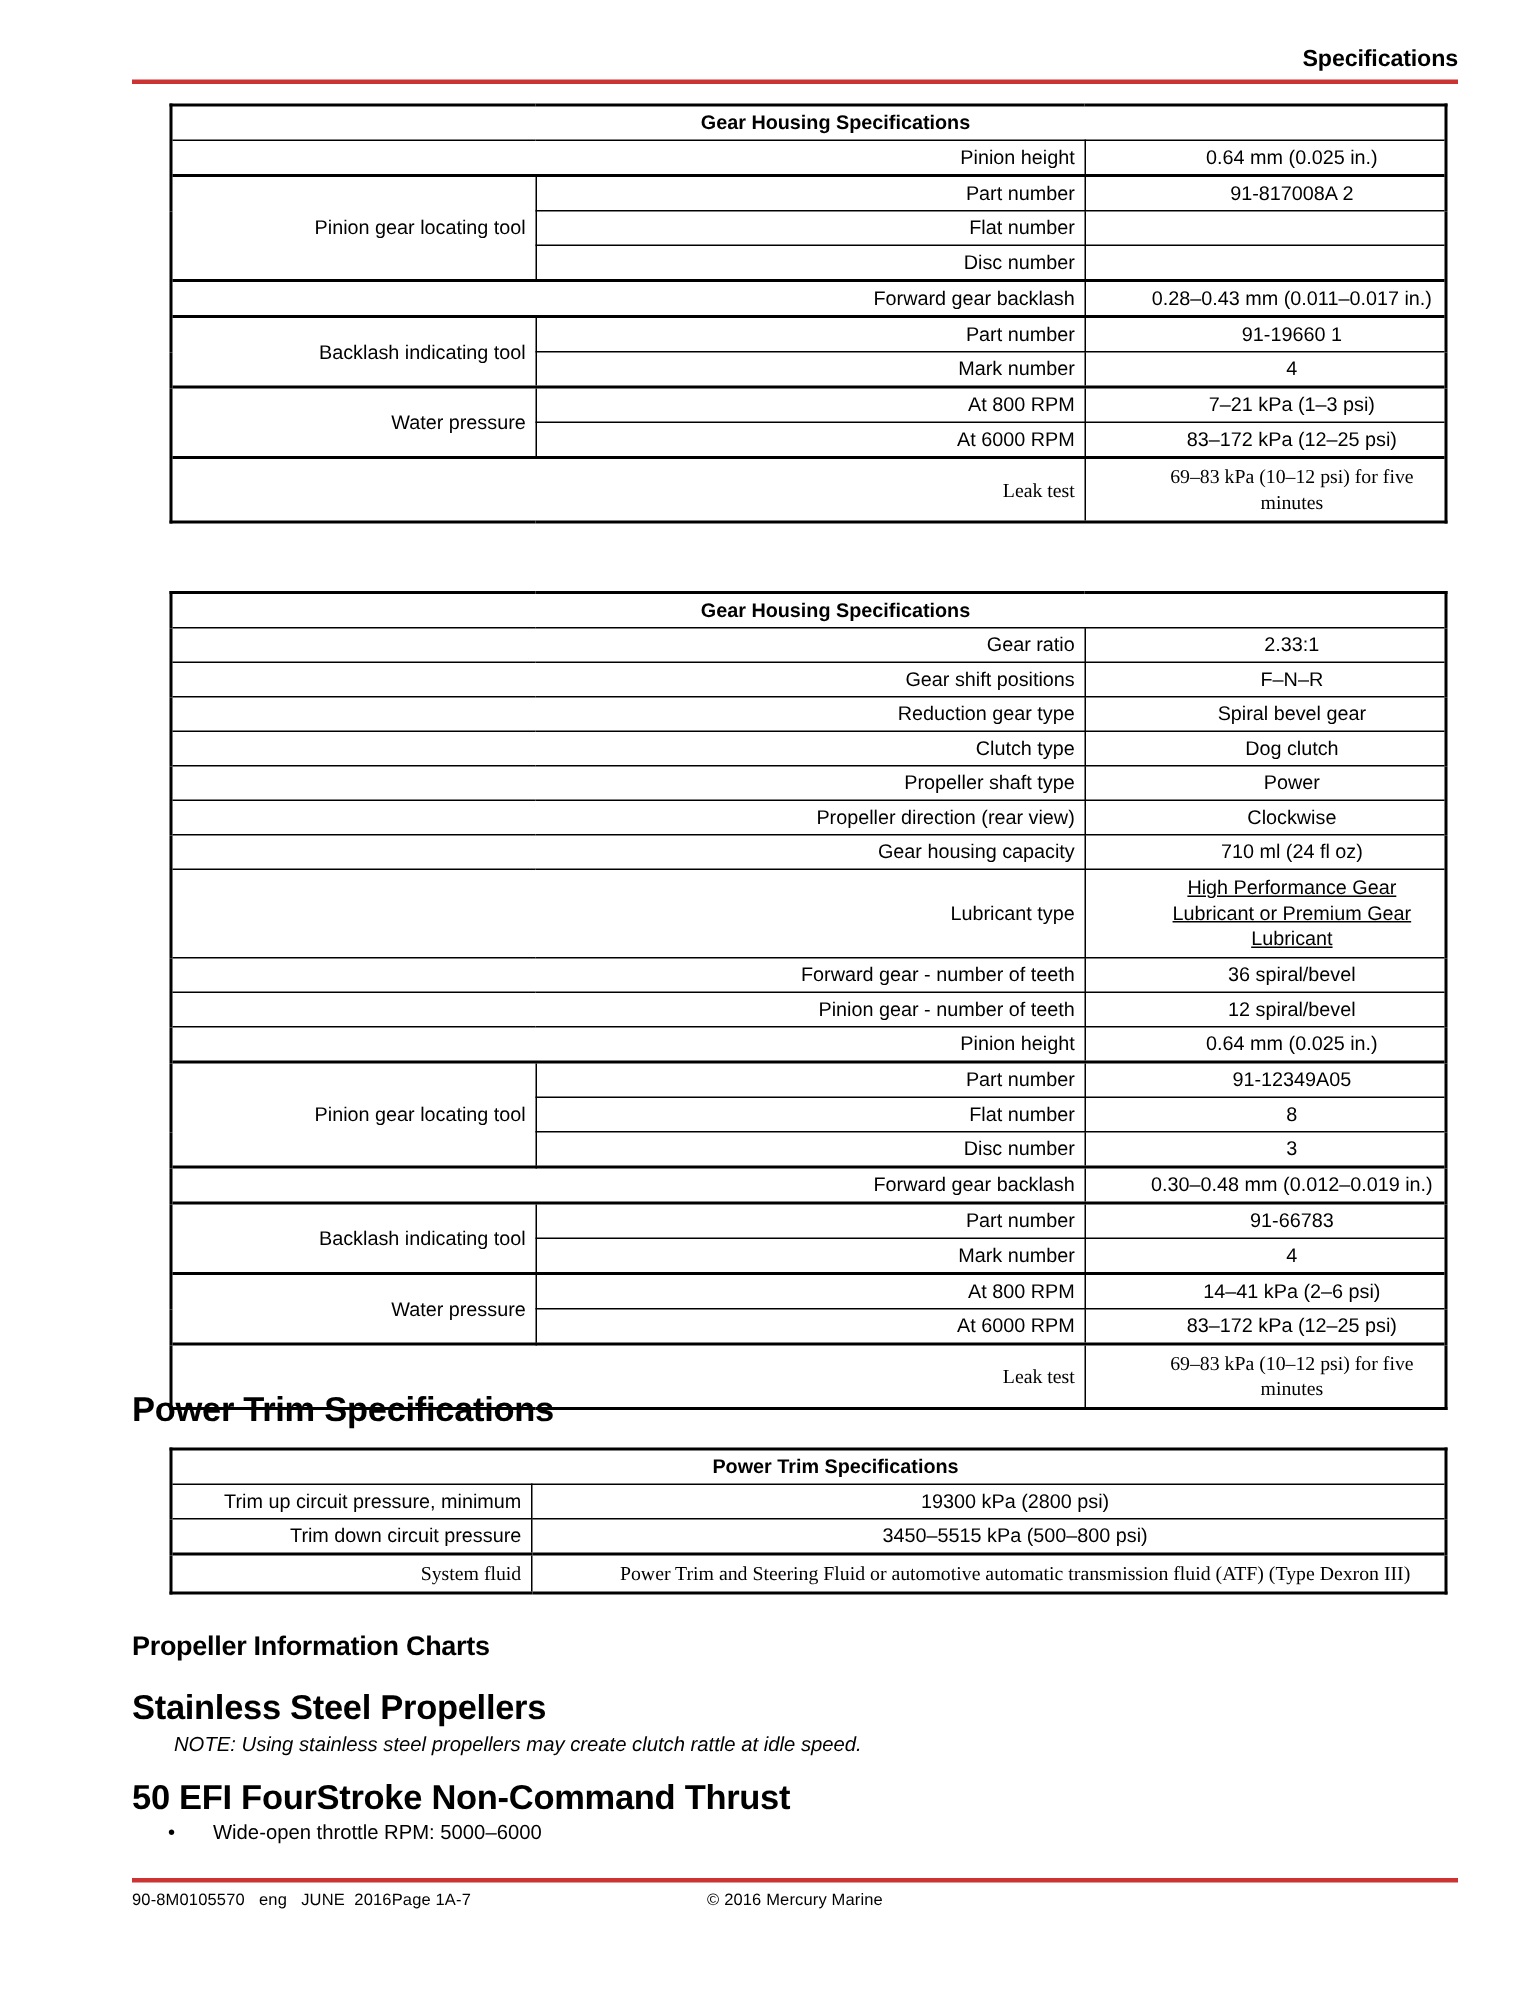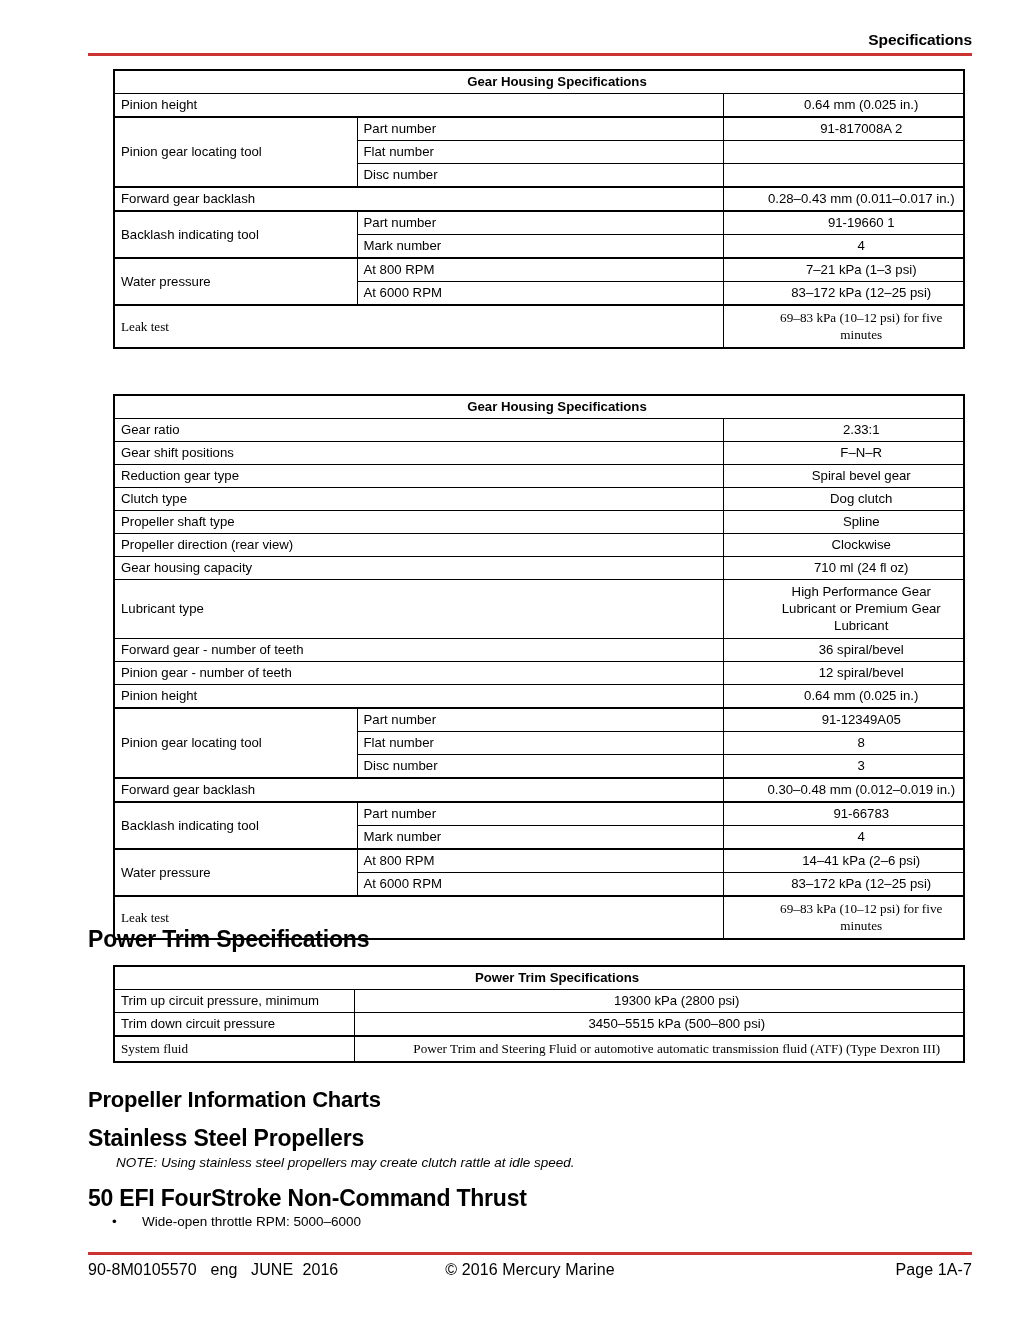--- a/index.html
+++ b/index.html
@@ -55,21 +55,21 @@
     border: 1.3px solid #000000;
     padding: 3px 6px 4px 6px;
     vertical-align: middle;
     font-weight: normal;
   }
   .spec-table .thead td {
     text-align: center;
     font-weight: bold;
     border-bottom-width: 1.6px;
   }
-  .spec-table .lbl { text-align: left; }
+  .spec-table .lbl { text-align: right; }
   .spec-table .val { text-align: center; }
   .spec-table .outer-top td { border-top-width: 2.2px; }
   .spec-table .outer-bottom td { border-bottom-width: 2.2px; font-family: Liberation Serif, serif; }
   .spec-table td.outer-left { border-left-width: 2.2px; }
   .spec-table td.outer-right { border-right-width: 2.2px; padding-left: 42px; }
   .spec-table .thick-top { border-top-width: 2px; }
 
   
   #table-gear-1 {
     left: 113px;
@@ -150,23 +150,23 @@
   
   .footer {
     position: absolute;
     left: 88px;
     top: 1252px;
     width: 884px;
   }
   .footer .rule-red { margin-top: 0; }
   .footer-row {
     display: flex;
-    justify-content: space-between;
+    justify-content: flex-start;
     align-items: baseline;
-    font-size: 16px;
+    font-size: 11px;
     margin-top: 6px;
     letter-spacing: 0.1px;
   }
   .footer-left, .footer-center, .footer-right { white-space: pre; }
   .footer-center { position: absolute; left: 0; right: 0; text-align: center; }
 </style>
 </head>
 <body>
 
 <div class="page">
@@ -261,33 +261,33 @@
       <tr>
         <td class="lbl outer-left" colspan="2">Reduction gear type</td>
         <td class="val outer-right">Spiral bevel gear</td>
       </tr>
       <tr>
         <td class="lbl outer-left" colspan="2">Clutch type</td>
         <td class="val outer-right">Dog clutch</td>
       </tr>
       <tr>
         <td class="lbl outer-left" colspan="2">Propeller shaft type</td>
-        <td class="val outer-right">Spline</td>
+        <td class="val outer-right">Power</td>
       </tr>
       <tr>
         <td class="lbl outer-left" colspan="2">Propeller direction (rear view)</td>
         <td class="val outer-right">Clockwise</td>
       </tr>
       <tr>
         <td class="lbl outer-left" colspan="2">Gear housing capacity</td>
         <td class="val outer-right">710 ml (24 fl oz)</td>
       </tr>
       <tr>
         <td class="lbl outer-left" colspan="2">Lubricant type</td>
-        <td class="val outer-right" style="line-height:17px;">High Performance Gear Lubricant or Premium Gear Lubricant</td>
+        <td class="val outer-right" style="line-height:17px;text-decoration:underline;">High Performance Gear Lubricant or Premium Gear Lubricant</td>
       </tr>
       <tr>
         <td class="lbl outer-left" colspan="2">Forward gear - number of teeth</td>
         <td class="val outer-right">36 spiral/bevel</td>
       </tr>
       <tr>
         <td class="lbl outer-left" colspan="2">Pinion gear - number of teeth</td>
         <td class="val outer-right">12 spiral/bevel</td>
       </tr>
       <tr>
@@ -360,21 +360,21 @@
         <td class="lbl outer-left">Trim down circuit pressure</td>
         <td class="val outer-right">3450–5515 kPa (500–800 psi)</td>
       </tr>
       <tr class="outer-bottom thick-top">
         <td class="lbl outer-left thick-top">System fluid</td>
         <td class="val outer-right thick-top" style="line-height:17px;">Power Trim and Steering Fluid or automotive automatic transmission fluid (ATF) (Type Dexron III)</td>
       </tr>
     </tbody>
   </table>
 
-  <div class="h1" style="font-size:22px;" id="heading-propeller-charts">Propeller Information Charts</div>
+  <div class="h1" style="font-size:18px;" id="heading-propeller-charts">Propeller Information Charts</div>
   <div class="h1" id="heading-stainless">Stainless Steel Propellers</div>
 
   <div class="note">
     <b>NOTE:</b><span> Using stainless steel propellers may create clutch rattle at idle speed.</span>
   </div>
 
   <div class="h1" id="heading-50efi">50 EFI FourStroke Non-Command Thrust</div>
 
   <div class="bullet-row">
     <span class="bullet-mark">•</span>

